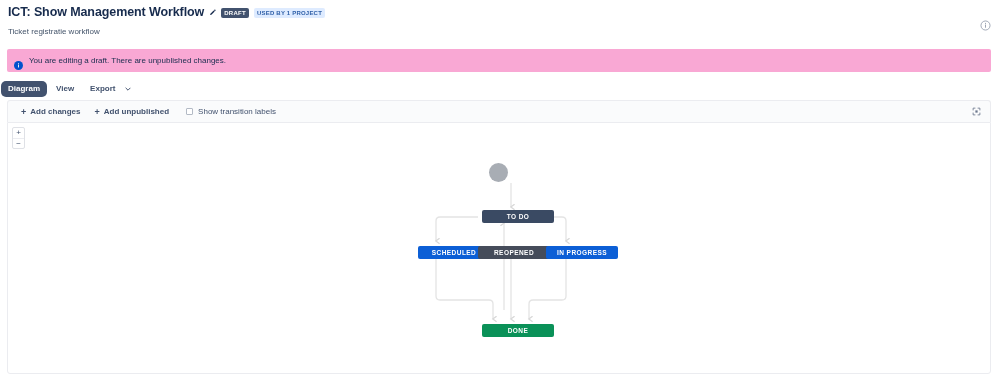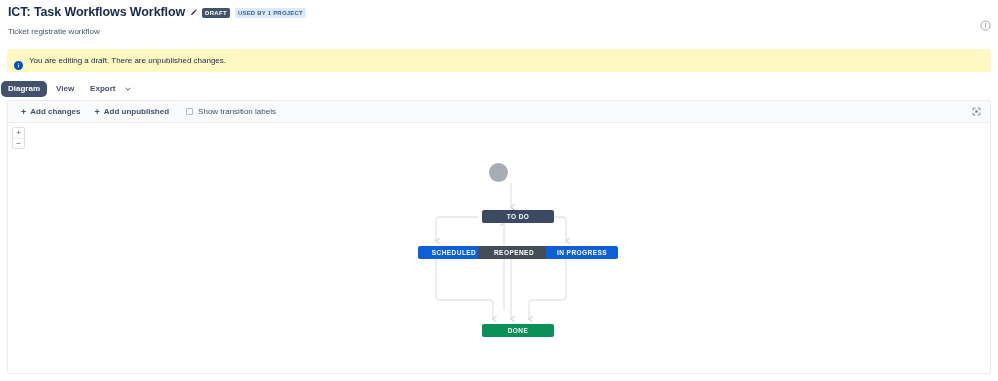--- a/index.html
+++ b/index.html
@@ -42,21 +42,21 @@
   }
   .help-icon {
     position: absolute; right: 7px; top: 17px; cursor: pointer;
     width: 11px; height: 11px;
   }
 
   
   .banner {
     position: absolute; left: 7px; top: 49px;
     width: 984px; height: 23px;
-    background: #fef9c3; border-radius: 2px;
+    background: #f9a8d4; border-radius: 2px;
     display: flex; align-items: center; padding: 0 7px;
   }
   .banner-info-icon { width: 9px; height: 9px; flex: 0 0 auto; }
   .banner-text { font-size: 8px; color: #172b4d; margin-left: 6px; flex: 1 1 auto; }
   .banner-actions { display: flex; align-items: center; gap: 5px; }
   .btn-publish {
     background: #0052cc; color: #fff; font-size: 8px; font-weight: bold;
     border: none; border-radius: 3px; padding: 3px 8px; cursor: pointer;
     line-height: 10px;
   }
@@ -153,21 +153,21 @@
     background: #a8adb4; cursor: pointer;
   }
 </style>
 </head>
 <body>
 
 <div class="page">
 
   <div class="header">
     <div class="title-row">
-      <span class="page-title">ICT: Task Workflows Workflow</span>
+      <span class="page-title">ICT: Show Management Workflow</span>
       <span class="edit-icon">
         <svg width="7" height="7" viewBox="0 0 16 16">
             <path d="M12.3 1.7a1.6 1.6 0 0 1 2.3 2.3l-.9.9-2.3-2.3.9-.9zM10.6 3.4l2.3 2.3-7.4 7.4-3 .7.7-3 7.4-7.4z" fill="#172b4d"></path>
           </svg>
       </span>
       <span class="badge-draft">DRAFT</span>
       <span class="badge-used">USED BY 1 PROJECT</span>
     </div>
     <div class="subtitle">Ticket registratie workflow</div>
   </div>

